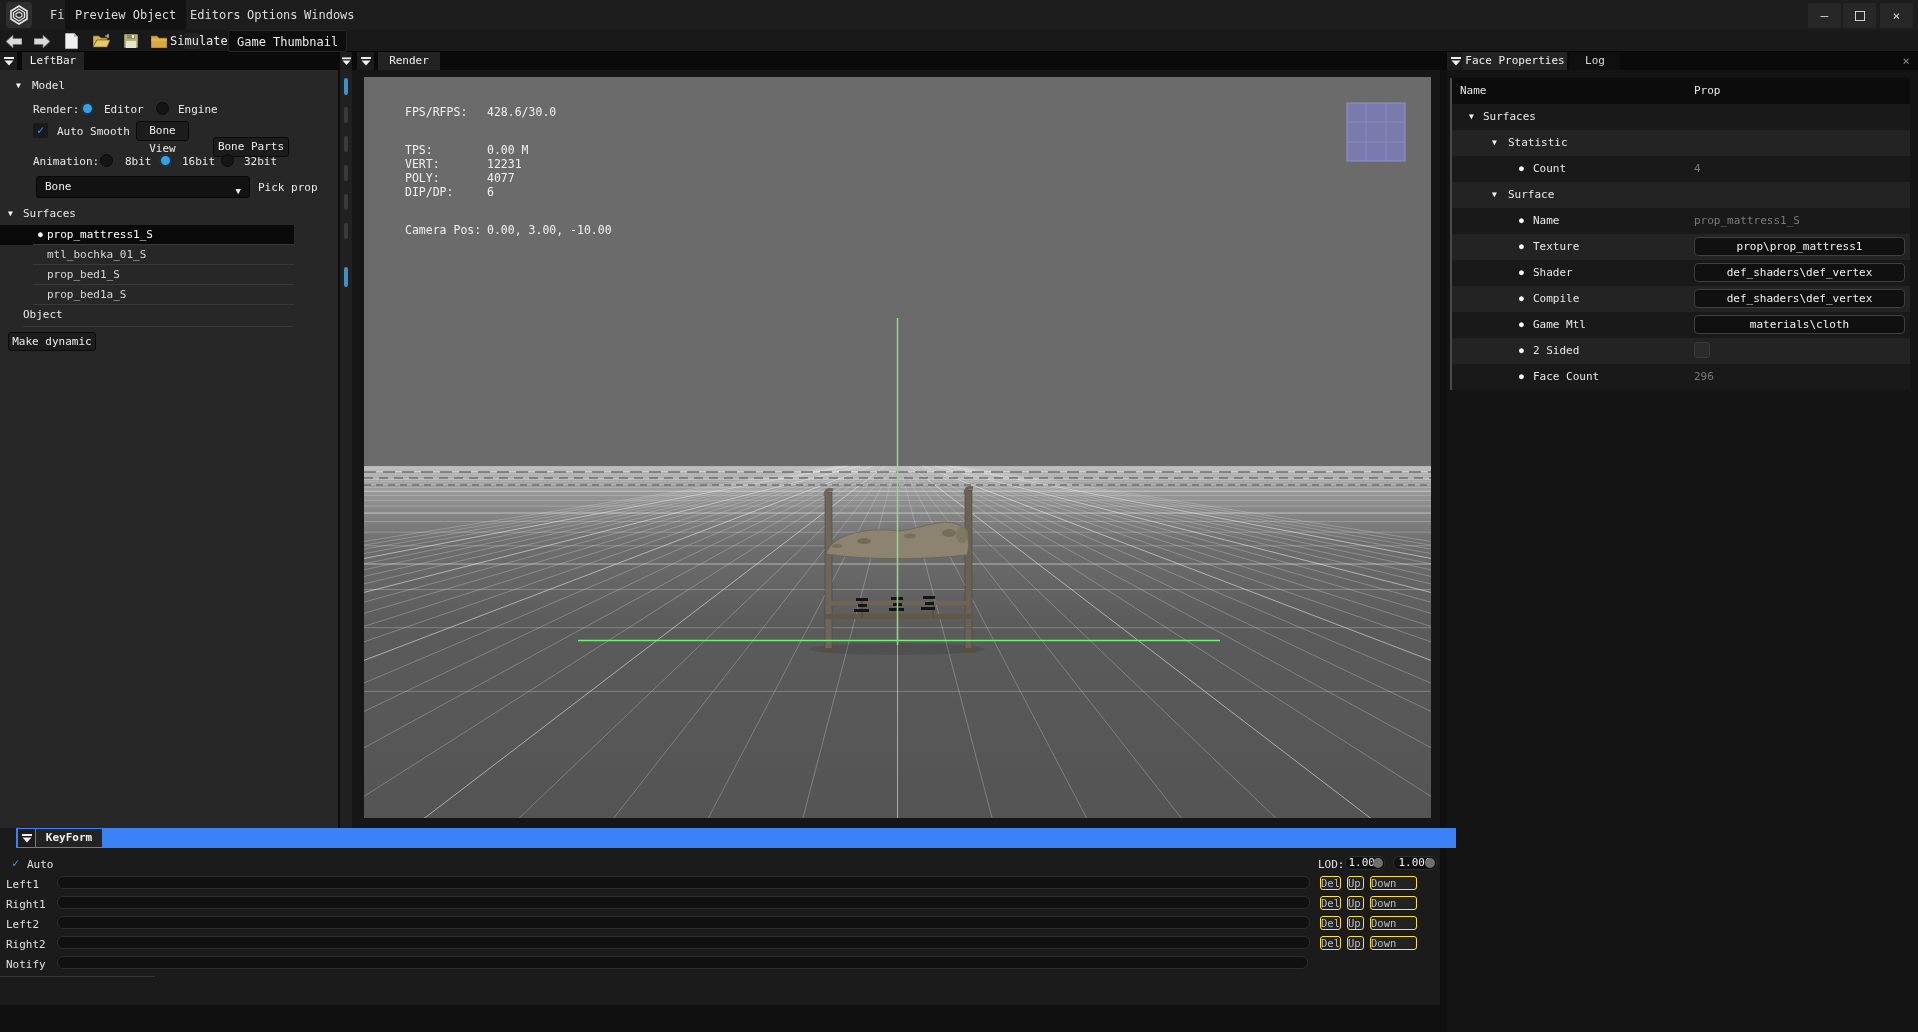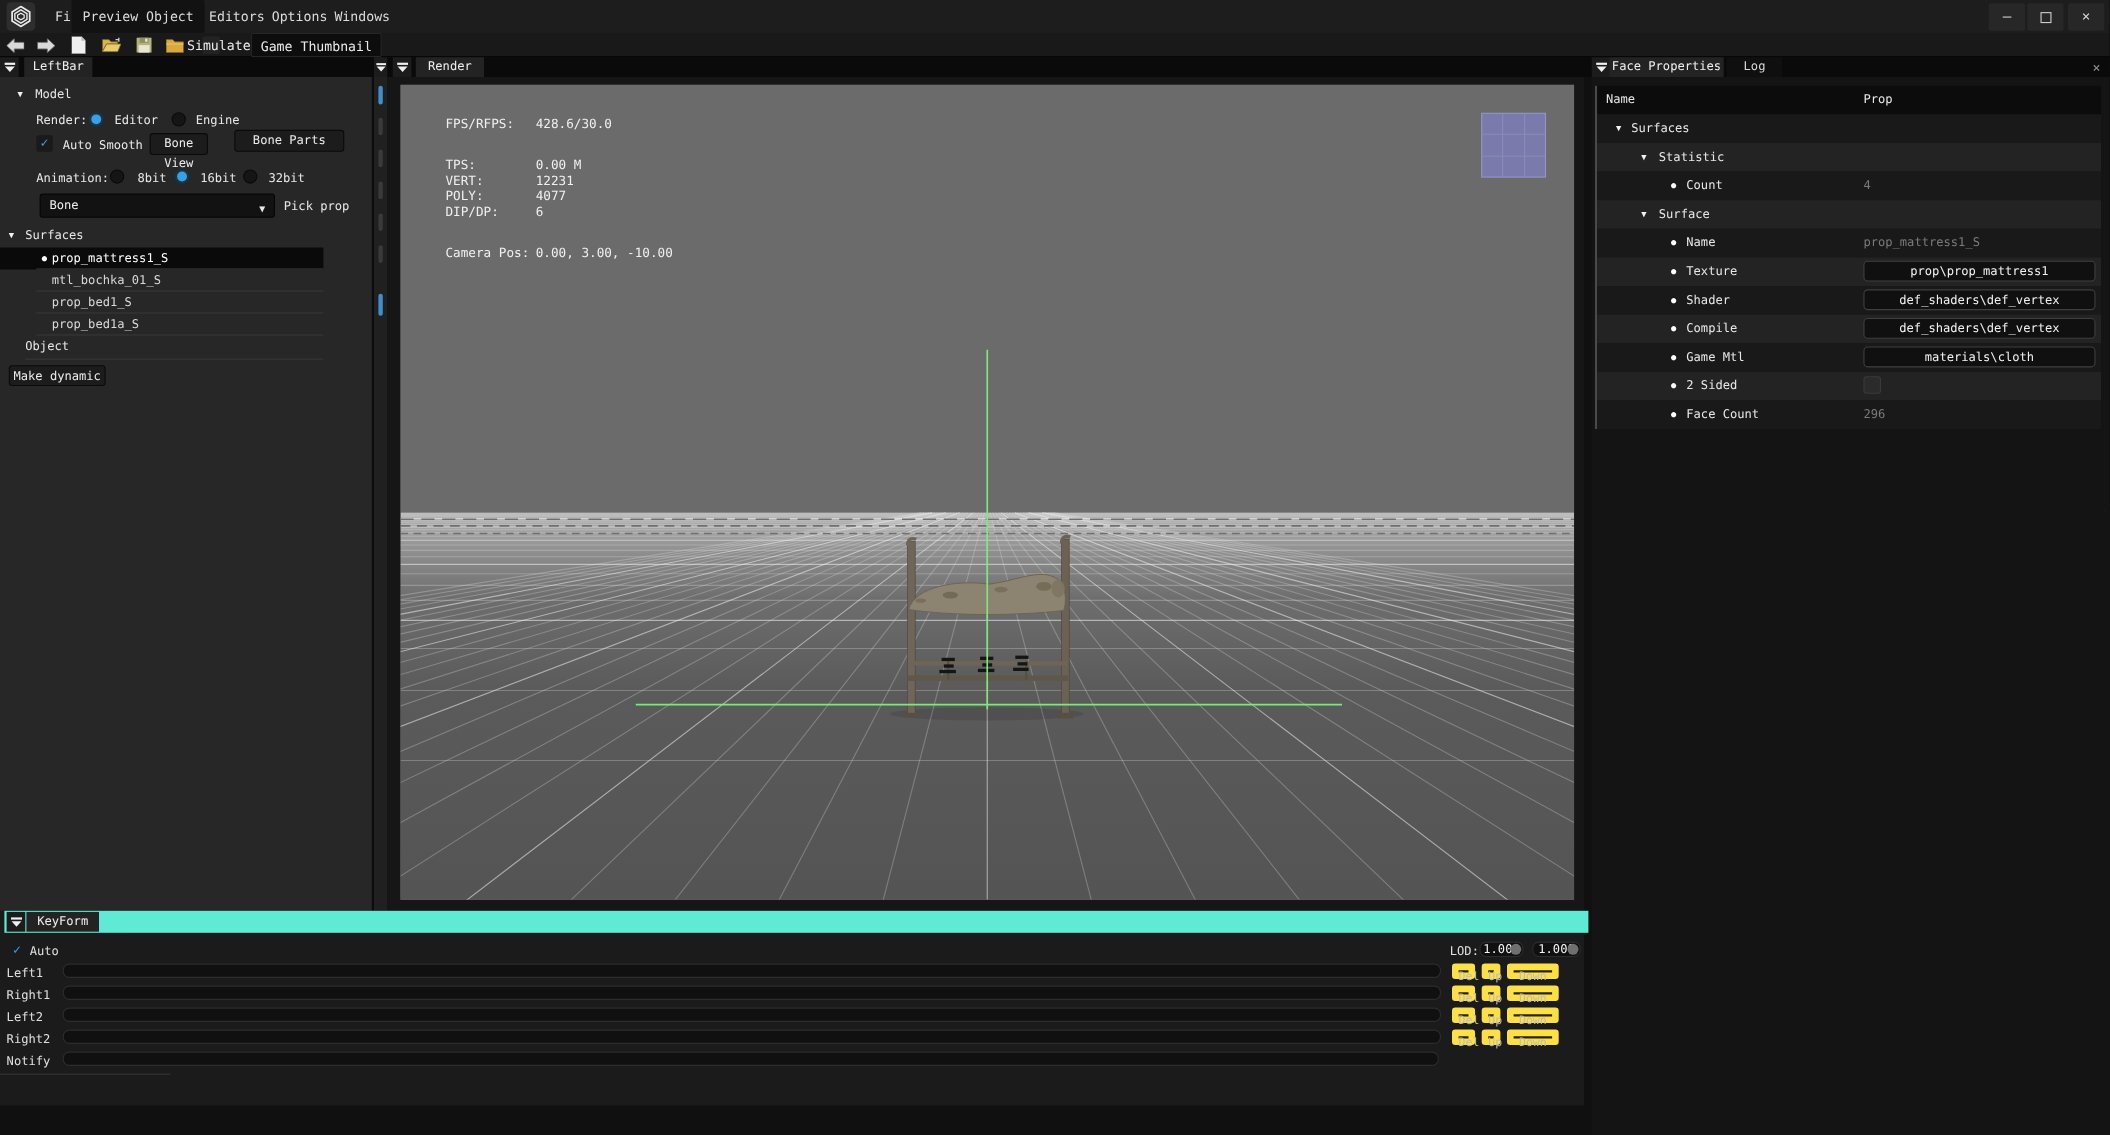--- a/index.html
+++ b/index.html
@@ -71,26 +71,26 @@
   .prow.dark { background:#191919; }
   .prow.light { background:#232323; }
   .prow span { position:absolute; top:6px; }
   .prop-col { left:242px; }
   .prop-val { color:#7a7a7a; }
   .prop-btn { position:absolute; left:242px; top:3px; width:211px; height:19px; background:#101010; border:1px solid #3f3f3f; border-radius:4px; color:#f2f2f2; text-align:center; line-height:17px; }
   .prop-check { position:absolute; left:242px; top:4px; width:16px; height:16px; background:#2b2b2b; border:1px solid #3a3a3a; border-radius:3px; }
 
   
   .keyform { position:absolute; left:0; top:828px; width:1440px; height:177px; background:#1b1b1b; }
-  .kf-tabrow { position:absolute; left:4px; top:0; width:1440px; height:20px; background:#5eead4; }
+  .kf-tabrow { position:absolute; left:16px; top:0; width:1440px; height:20px; background:#3b82f6;font-weight:bold; }
   .kf-label { position:absolute; color:#e0e0e0; }
   .kf-track { position:absolute; left:57px; width:1253px; height:13px; background:#101010; border:1px solid #2c2c2c; border-radius:6px; }
   .kf-handle { position:absolute; left:1px; top:1px; width:9px; height:9px; background:#9a9a9a; border-radius:2px; }
   .kf-val { position:absolute; width:100%; text-align:center; top:0; line-height:12px; color:#f5f5f5; }
-  .kf-btn { position:absolute; height:14px; background:#222222; border:6px solid #fde047; border-radius:3px; color:#bdbdbd; text-align:center; line-height:12px; font-size:10.5px; }
+  .kf-btn { position:absolute; height:14px; background:#222222; border:1px solid #fde047; border-radius:3px; color:#bdbdbd; text-align:left; line-height:12px; font-size:10.5px; }
   .lod-box { position:absolute; height:14px; background:#101010; border:1px solid #2c2c2c; border-radius:6px; color:#f5f5f5; text-align:center; line-height:12px; }
   .lod-knob { position:absolute; right:1px; top:1px; width:10px; height:10px; border-radius:50%; background:#6f6f6f; }
 </style>
 </head>
 <body>
 
 <div class="app">
 
   <div class="menubar">
     <div class="logo-box">
@@ -200,21 +200,21 @@
 
     <span class="abs lp-label" style="left:33px; top:33px">Render:</span>
     <span class="abs radio sel" style="left:81px; top:32px"></span>
     <span class="abs lp-label" style="left:104px; top:33px">Editor</span>
     <span class="abs radio" style="left:156px; top:32px"></span>
     <span class="abs lp-label" style="left:178px; top:33px">Engine</span>
 
     <span class="abs checkbox" style="left:33px; top:53px"><span>✓</span></span>
     <span class="abs lp-label" style="left:57px; top:55px">Auto Smooth</span>
     <div class="btn" style="left:136px; top:51px; width:53px; height:20px; line-height:18px">Bone View</div>
-    <div class="btn" style="left:213px; top:48px; width:100px; height:20px; line-height:18px">Bone Parts</div>
+    <div class="btn" style="left:213px; top:67px; width:76px; height:20px; line-height:18px">Bone Parts</div>
 
     <span class="abs lp-label" style="left:33px; top:85px">Animation:</span>
     <span class="abs radio" style="left:100px; top:84px"></span>
     <span class="abs lp-label" style="left:125px; top:85px">8bit</span>
     <span class="abs radio sel" style="left:159px; top:84px"></span>
     <span class="abs lp-label" style="left:182px; top:85px">16bit</span>
     <span class="abs radio" style="left:221px; top:84px"></span>
     <span class="abs lp-label" style="left:244px; top:85px">32bit</span>
 
     <div class="dropdown" style="left:36px; top:106px; width:214px; height:22px; line-height:20px; padding-left:8px">

